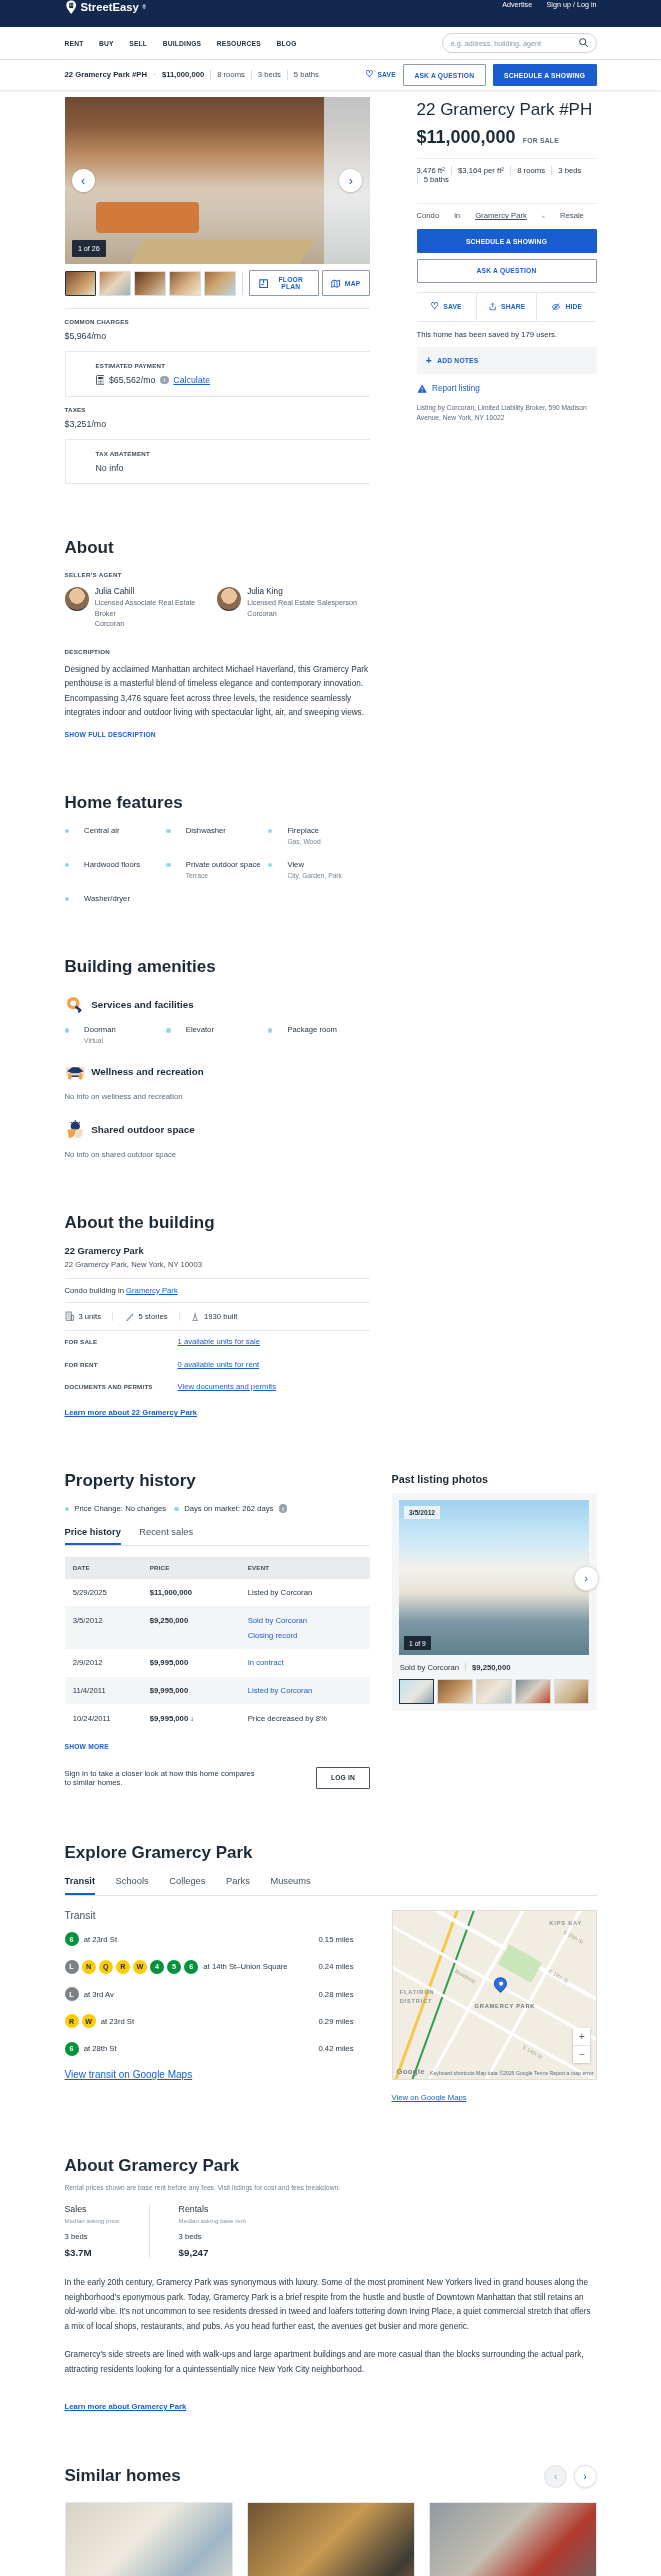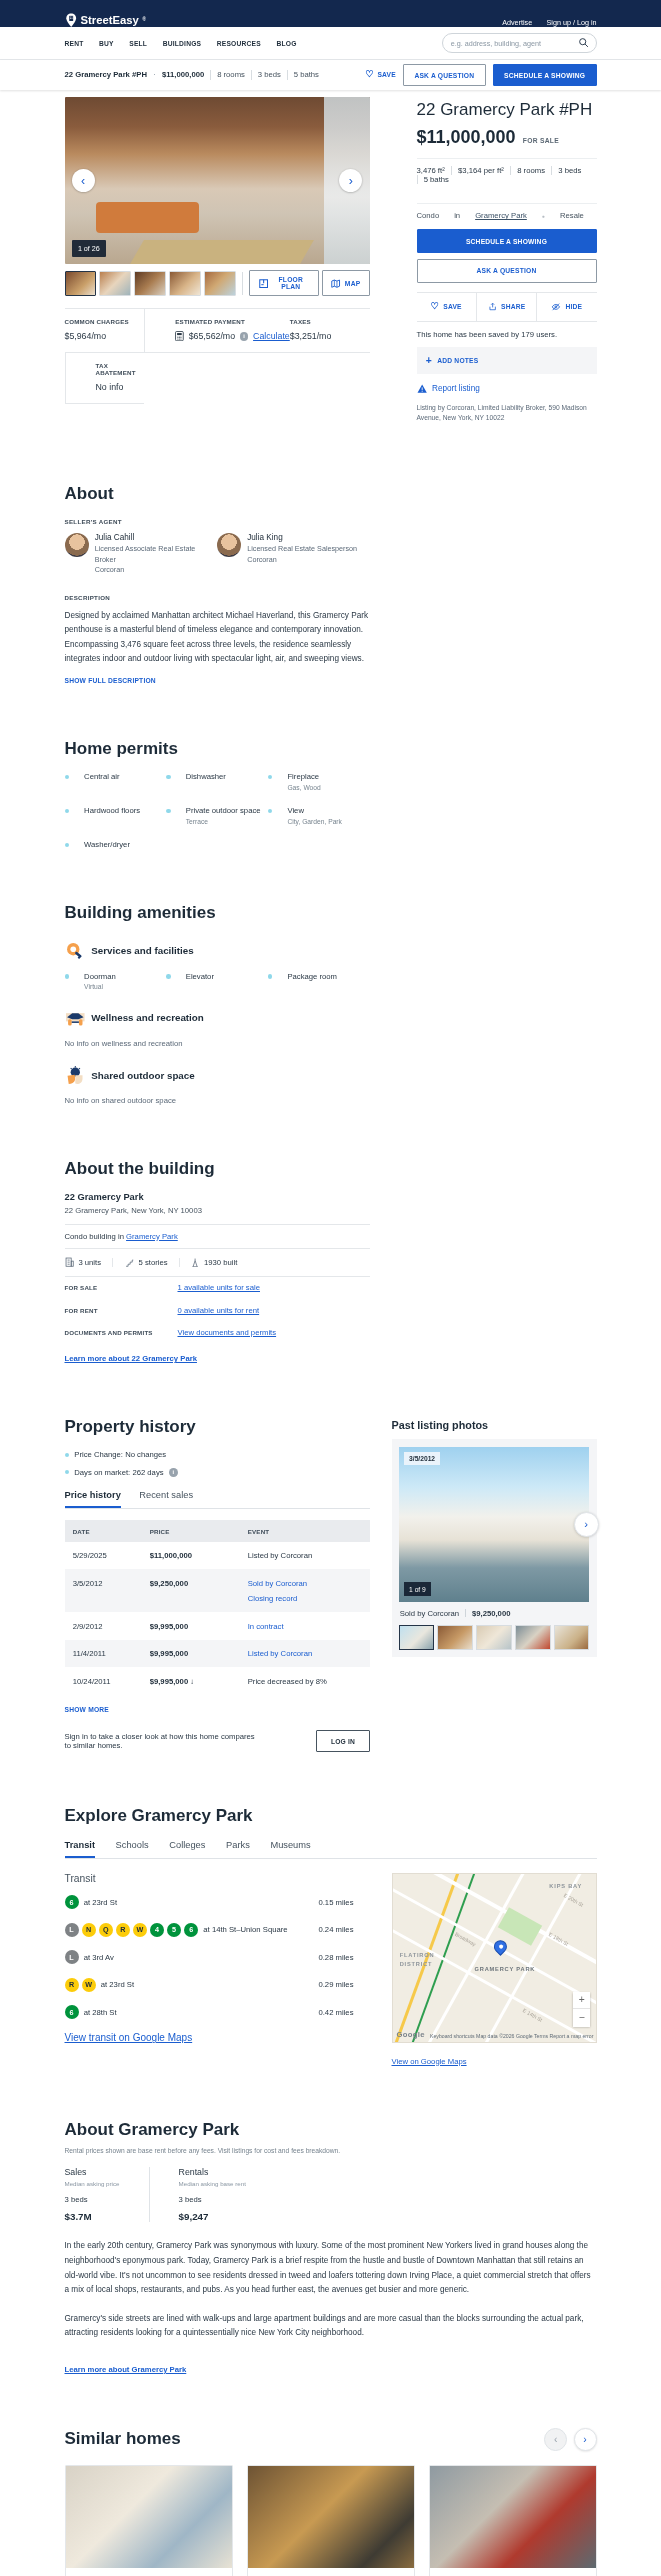--- a/index.html
+++ b/index.html
@@ -2,21 +2,21 @@
 <html style="font-size:8.2px"><head>
 <meta charset="utf-8">
 <style>
   * { box-sizing: border-box; }
   body { margin:0; background:#fff; color:#2a3845; font-family:"Liberation Sans", sans-serif; font-size:8.2px; }
   a { text-decoration:none; color:inherit; cursor:pointer; }
   .wrap { width:532px; margin:0 auto; }
 
   
   .topbar { background:#13284e; height:27px; }
-  .topbar-inner { display:flex; align-items:flex-end; justify-content:space-between; height:100%; }
+  .topbar-inner { display:flex; align-items:flex-start; justify-content:space-between; height:100%; }
   .brand { display:flex; align-items:center; gap:3.6px; color:#fff; font-size:11.3px; font-weight:bold; }
   .brand sup { font-size:4.6px; }
   .topbar-right { display:flex; gap:14.4px; color:#fff; font-size:7.2px; }
 
   
   .mainnav { background:#fff; border-bottom:0.5px solid #e4e7ea; }
   .mainnav-inner { display:flex; align-items:center; justify-content:space-between; height:32px; }
   .nav-links { display:flex; gap:15.5px; }
   .nav-links a { font-size:6.7px; font-weight:bold; letter-spacing:0.2px; color:#1e2c3a; }
   .searchbox { position:relative; width:155px; }
@@ -55,21 +55,21 @@
   .thumbs-row { display:flex; align-items:center; gap:3.6px; margin-top:6.2px; }
   .thumb { width:36px; height:25px; border-radius:1px; border:0.5px solid #d7dce0; cursor:pointer; }
   .thumb.sel { border:1px solid #243447; }
   .t1 { background:linear-gradient(135deg,#7a4a2e,#caa06a 60%,#eadfce); }
   .t2 { background:linear-gradient(135deg,#b97f4e,#e8d5bd 50%,#9fb4bb); }
   .t3 { background:linear-gradient(135deg,#5d3a24,#a97c50 50%,#d9cfc0); }
   .t4 { background:linear-gradient(135deg,#8a5a36,#d8b488 55%,#f0e6d6); }
   .t5 { background:linear-gradient(135deg,#a56a40,#d0a873 45%,#bcd3de); }
   .thumb-sep { width:0.5px; height:23px; background:#d8dde1; margin:0 3.1px; }
   .mini-btn { display:flex; align-items:center; gap:4.1px; height:26px; padding:0 8.2px; border:0.5px solid #8d99a5; background:#fff; color:#1a5dcf; font-size:6.7px; font-weight:bold; letter-spacing:0.2px; border-radius:1px; cursor:pointer; font-family:inherit; }
-  .costs-grid { display:grid; grid-template-columns:1fr 1fr 1fr; margin-top:11.3px; border-top:0.5px solid #e4e7ea; }
+  .costs-grid { display:grid; grid-template-columns:1fr; margin-top:11.3px; border-top:0.5px solid #e4e7ea; }
   .cost-cell { padding:9.3px 0 10.3px 0; border-bottom:0.5px solid #e4e7ea; }
   .cost-cell.rightcol { border-left:0.5px solid #e4e7ea; padding-left:30px; }
   .cost-label { font-size:6.2px; font-weight:bold; letter-spacing:0.2px; color:#3f4c59; }
   .cost-value { margin-top:6.2px; font-size:8.8px; color:#2a3845; display:flex; align-items:center; gap:4.6px; }
   .calc-link { color:#1a5dcf; text-decoration:underline; }
   .info-dot { width:8.8px; height:8.8px; border-radius:50%; background:#98a3ad; color:#fff; font-size:5.7px; font-weight:bold; display:inline-flex; align-items:center; justify-content:center; }
 
   
   .h-title { font-size:17px; font-weight:normal; color:#1d2b38; margin:3.1px 0 7.2px; }
   .price-row { display:flex; align-items:baseline; gap:7.2px; }
@@ -124,21 +124,21 @@
   .bldg-stat { display:flex; align-items:center; gap:4.6px; font-size:7.7px; color:#2a3845; padding:0 11.3px; border-left:0.5px solid #e4e7ea; }
   .bldg-stat:first-child { padding-left:0; border-left:none; }
   .bldg-row { display:flex; padding:6.7px 0; font-size:7.7px; }
   .bldg-row .lbl { width:113px; font-size:6.2px; font-weight:bold; letter-spacing:0.2px; color:#3f4c59; padding-top:1px; }
   .bldg-row .lnk { color:#1a5dcf; text-decoration:underline; }
   .learn-link { display:inline-block; margin-top:10.3px; color:#1a5dcf; font-weight:bold; font-size:7.7px; text-decoration:underline; }
 
   
   .ph-flex { display:flex; justify-content:space-between; }
   .ph-left { width:305px; }
-  .ph-bullets { display:flex; flex-direction:column; gap:8.2px; margin-bottom:13.4px;text-align:right; }
+  .ph-bullets { display:flex; flex-direction:row; gap:8.2px; margin-bottom:13.4px;text-align:right; }
   .ph-b { display:flex; align-items:center; gap:5.2px; font-size:7.7px; color:#2a3845; }
   .tabs { display:flex; gap:18.5px; border-bottom:0.5px solid #dfe3e7; }
   .tab { font-size:9.3px; color:#46535f; padding-bottom:6.2px; cursor:pointer; }
   .tab.active { font-weight:bold; color:#1d2b38; border-bottom:2.1px solid #1a5dcf; }
   table.ph { width:100%; border-collapse:collapse; margin-top:11.3px; font-size:7.7px; }
   table.ph thead th { background:#e9ebee; text-align:left; font-size:6.2px; letter-spacing:0.2px; color:#3f4c59; padding:7.2px 8.2px; }
   table.ph td { padding:9.3px 8.2px; vertical-align:top; }
   table.ph tr.alt { background:#f4f5f7; }
   table.ph .pr { font-weight:bold; color:#1d2b38; }
   table.ph .lnk { color:#1a5dcf; display:block; }
@@ -445,21 +445,21 @@
         </div>
       </div>
     </div>
     <div class="sublabel" style="margin-top:17.5px;">DESCRIPTION</div>
     <p class="desc">Designed by acclaimed Manhattan architect Michael Haverland, this Gramercy Park penthouse is a masterful blend of timeless elegance and contemporary innovation. Encompassing 3,476 square feet across three levels, the residence seamlessly integrates indoor and outdoor living with spectacular light, air, and sweeping views.</p>
     <a class="bluecaps">SHOW FULL DESCRIPTION</a>
   </section>
 
 
   <section class="block narrow">
-    <h2 class="sec">Home permits</h2>
+    <h2 class="sec">Home features</h2>
     <div class="feat-grid">
       <div class="feat">
           <span class="bullet"></span>
           <div>
             <div>Central air</div>
           </div>
         </div>
       <div class="feat">
           <span class="bullet"></span>
           <div>

